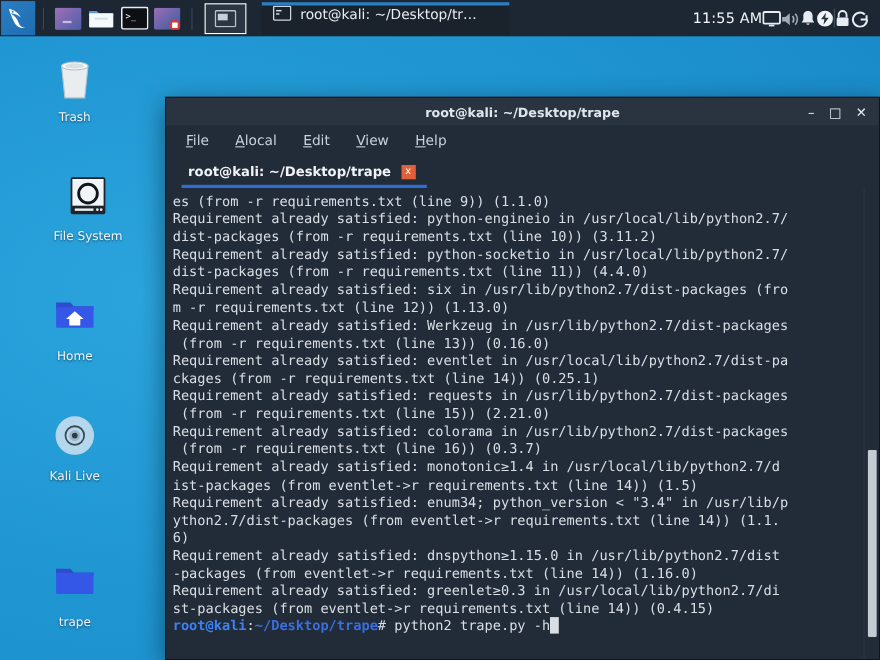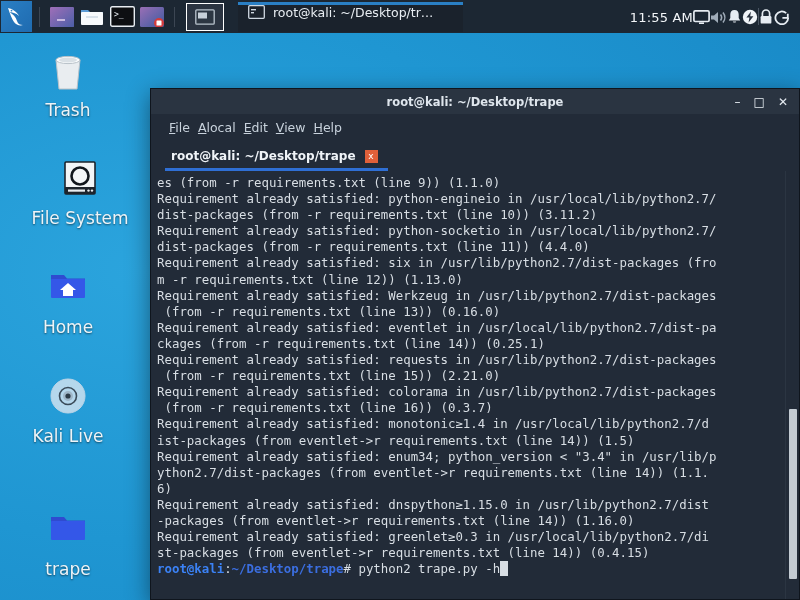--- a/index.html
+++ b/index.html
@@ -60,21 +60,21 @@
   .tray-sep { width:1px; height:17px; background:#4a5563; }
 
   
   .desk-icon {
     position:absolute; width:112px;
     display:flex; flex-direction:column; align-items:center;
     gap:5px; cursor:pointer;
   }
   .desk-icon .glyph { width:50px; height:50px; display:flex; align-items:center; justify-content:center; }
   .desk-icon .lbl {
-    color:#eef4f8; font-size:17px; 
+    color:#eef4f8; font-size:11px; 
     text-shadow:0 1px 2px rgba(0,0,0,.55);
     font-family:"DejaVu Sans", sans-serif;
   }
 
   
   #term {
     position:absolute; left:150px; top:88px; width:650px; height:512px;
     background:#222b38;
     border:1px solid #0f151d;
     box-shadow:0 6px 22px rgba(0,0,0,.45);
@@ -88,21 +88,21 @@
   #titlebar .title {
     position:absolute; left:0; right:0; text-align:center;
     color:#dfe6ed; font-size:11.5px; font-weight:bold;
     font-family:"DejaVu Sans", sans-serif;
   }
   .wbtns { margin-left:auto; display:flex; align-items:center; gap:13px; padding-right:11px; z-index:2; }
   .wbtn { color:#e6ecf2; font-size:12px; line-height:1; cursor:pointer; }
 
   #menubar {
     height:27px; background:#222b38;
-    display:flex; align-items:center; padding-left:18px; gap:8px;
+    display:flex; align-items:center; padding-left:18px; gap:24px;
     flex:0 0 auto;
   }
   #menubar .mi {
     color:#c8d2dc; font-size:12.5px; cursor:pointer;
     font-family:"DejaVu Sans", sans-serif;
   }
   #menubar .mi .u { text-decoration:underline; }
 
   #tabbar {
     height:30px; background:#222b38; position:relative;

